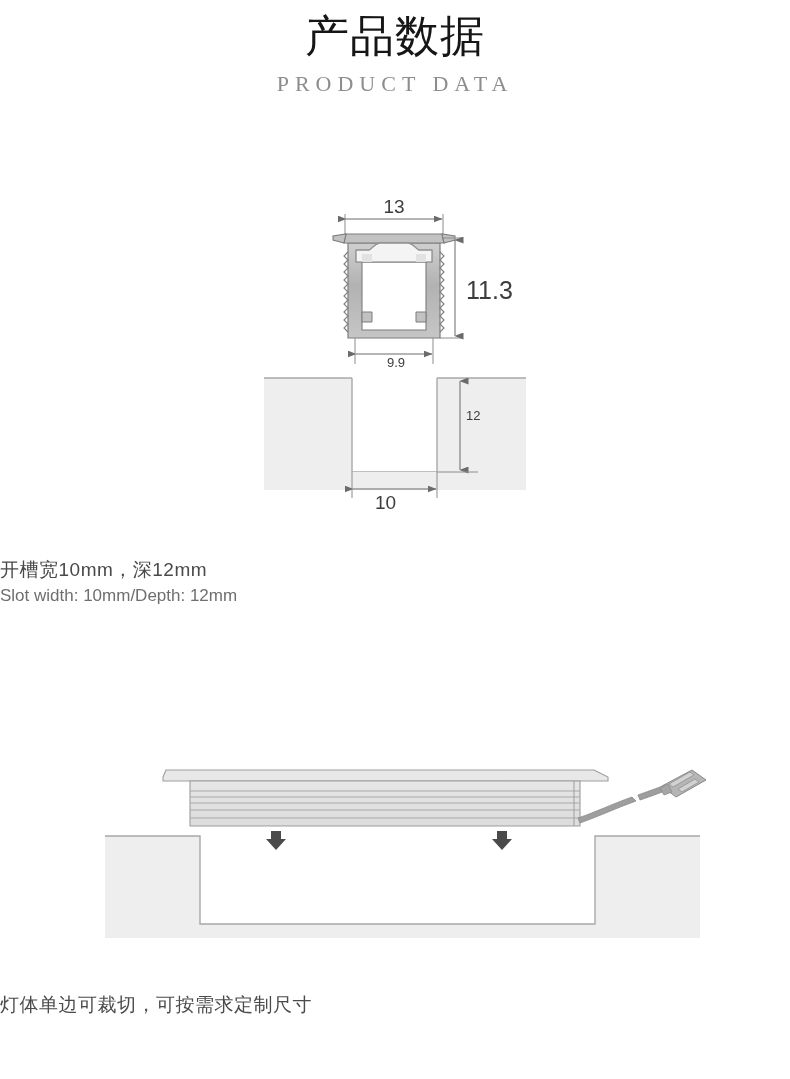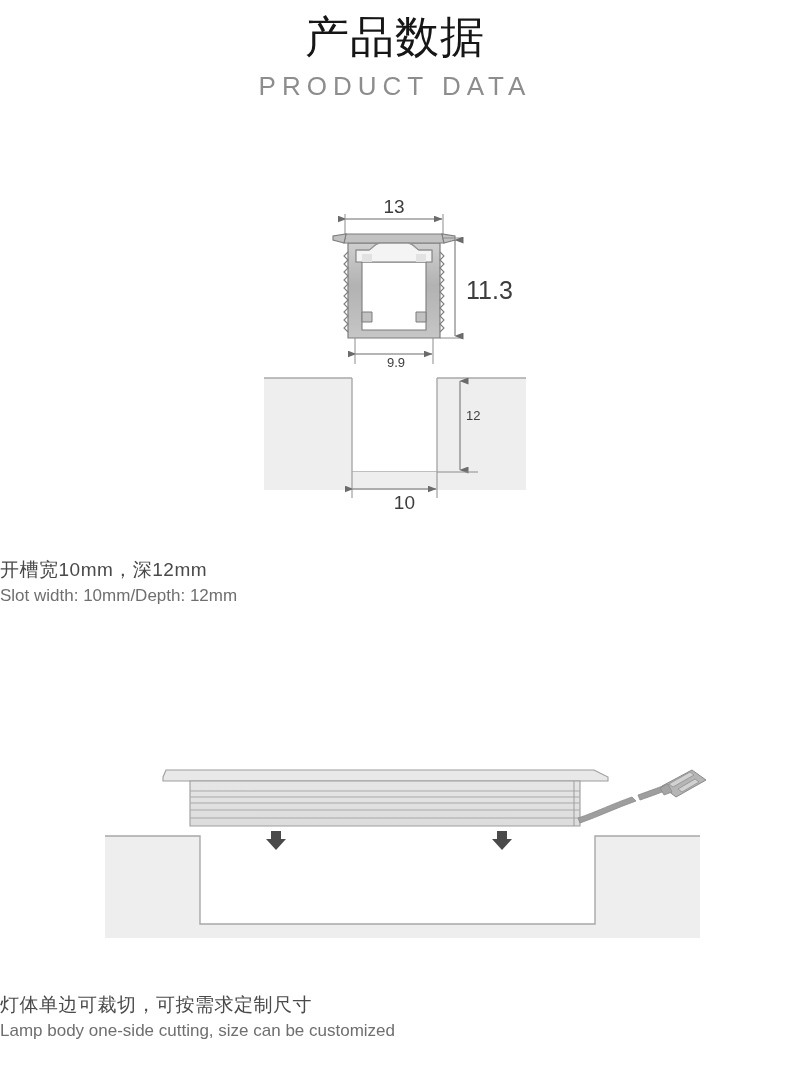--- a/index.html
+++ b/index.html
@@ -15,34 +15,35 @@
     overflow: hidden;
   }
 
   
   .header {
     position: absolute;
     top: 0;
     left: 0;
     width: 790px;
     text-align: center;
+    font-family: Liberation Serif, serif;
   }
   .title-cn {
     margin: 0;
     padding-top: 12px;
     font-size: 44px;
     font-weight: 400;
     color: #161616;
     letter-spacing: 1px;
     line-height: 1.15;
   }
   .title-en {
     margin: 0;
     padding-top: 8px;
-    font-size: 26px;
+    font-size: 22px;
     font-weight: 400;
     color: #8d8d8d;
     letter-spacing: 6px;
   }
 
   
   .stage {
     position: absolute;
     left: 0;
     top: 0;
@@ -214,24 +215,23 @@
 </svg>
 </div>
 
 <div class="caption caption-slot">
   <div class="cn">开槽宽10mm，深12mm</div>
   <div class="en">Slot width: 10mm/Depth: 12mm</div>
 </div>
 
 <div class="caption caption-cut">
   <div class="cn">灯体单边可裁切，可按需求定制尺寸</div>
-  <div class="en">Lamp body one-side cutting, size can be customized</div>
 </div>
 
 <div style="position:absolute; left:374px; top:196px; width:40px; text-align:center; font-size:19px; color:#3d3d3d;">13</div>
 
 <div style="position:absolute; left:466px; top:276px; width:56px; text-align:left; font-size:25px; color:#3d3d3d;">11.3</div>
 
 <div style="position:absolute; left:374px; top:355px; width:44px; text-align:center; font-size:13px; color:#3d3d3d;">9.9</div>
 
 <div style="position:absolute; left:466px; top:408px; width:40px; text-align:left; font-size:13px; color:#3d3d3d;">12</div>
 
-<div style="position:absolute; left:375px; top:492px; width:40px; text-align:right; font-size:19px; color:#3d3d3d;">10</div>
+<div style="position:absolute; left:375px; top:492px; width:40px; text-align:left; font-size:19px; color:#3d3d3d;">10</div>
 
 </body></html>

